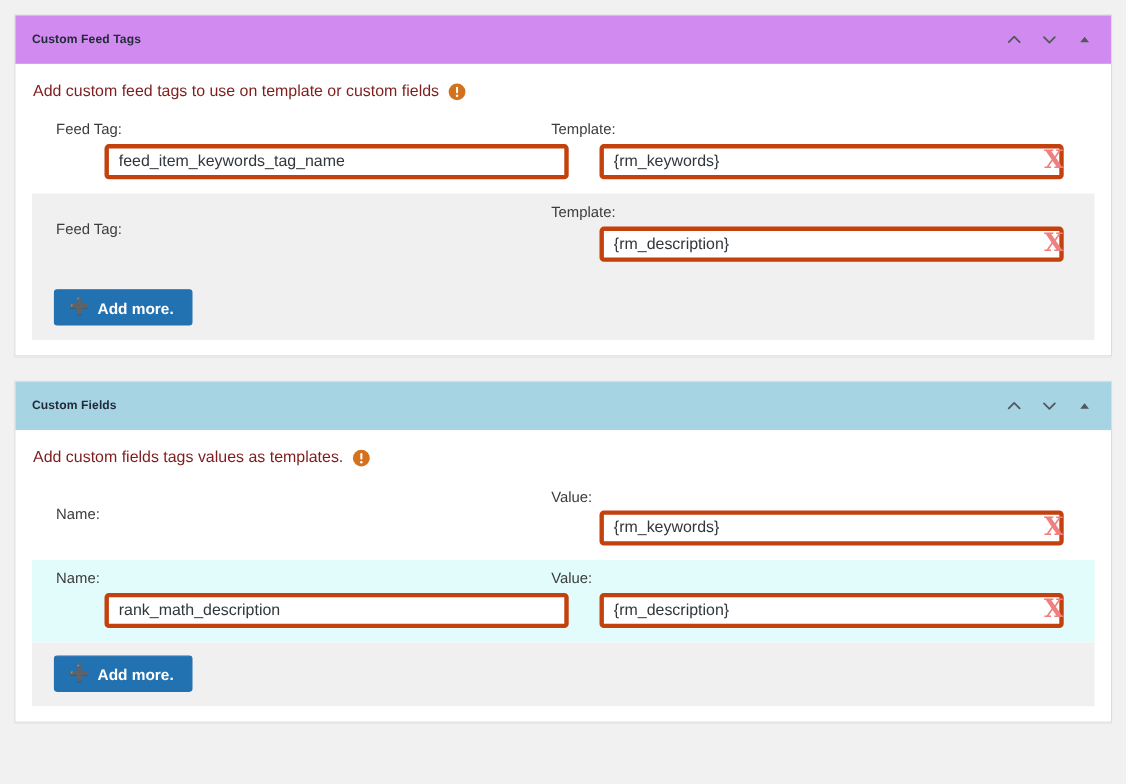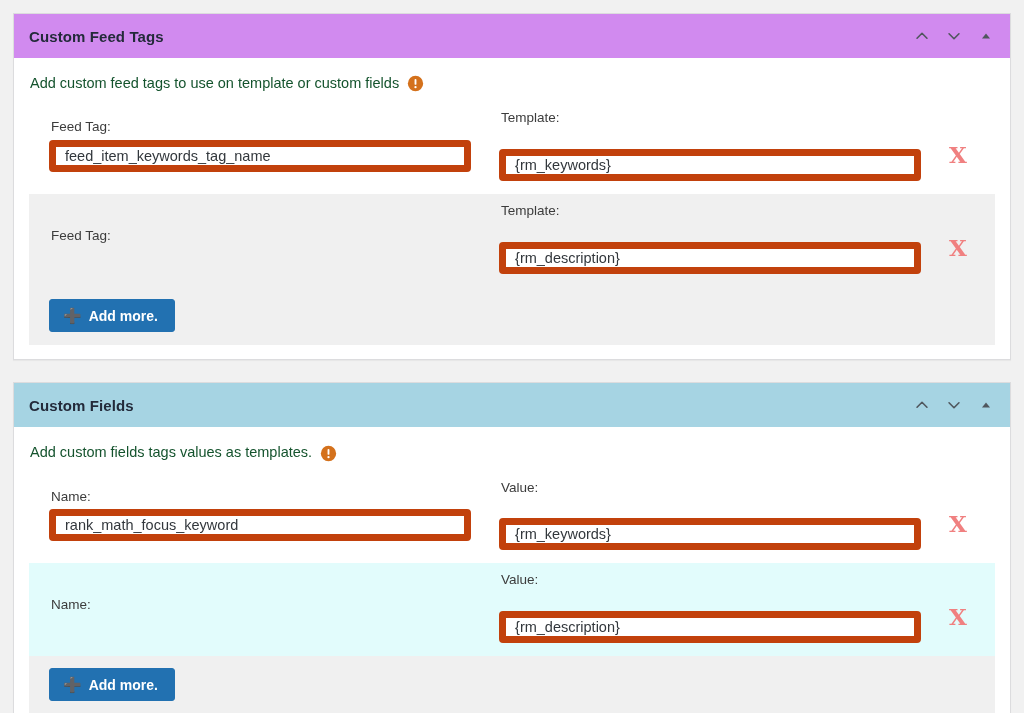--- a/index.html
+++ b/index.html
@@ -39,21 +39,21 @@
     height: 44px;
     padding: 0 8px 0 15px;
     box-sizing: border-box;
     user-select: none;
   }
   .panel-header.purple { background: #d18aef; }
   .panel-header.blue   { background: #a6d4e3; gap: 36px; }
 
   .panel-title {
     flex: 1 1 auto;
-    font-size: 15px;
+    font-size: 11px;
     font-weight: bold;
     color: #232a3a;
     letter-spacing: .1px;
     line-height: 1;
   }
 
   .header-actions {
     display: flex;
     align-items: center;
     gap: 0px;
@@ -71,25 +71,25 @@
   }
   .hdr-btn svg { display: block; }
 
   
   .panel-body {
     padding: 0 0 14px 0;
   }
 
   .intro {
     display: flex;
-    align-items: flex-end;
+    align-items: flex-start;
     gap: 8px;
     padding: 17px 0 9px 16px;
     font-size: 14.5px;
-    color: #14532d;
+    color: #7f1d1d;
   }
   .intro-text { line-height: 1.2; }
 
   .info-icon {
     display: inline-flex;
     width: 17px;
     height: 17px;
     flex: 0 0 17px;
     cursor: pointer;
   }
@@ -106,42 +106,43 @@
     margin: 0 15px 0 15px;
   }
   .row.shade-gray { background: #f0f0f0; }
   .row.shade-cyan { background: #e2fcfc; }
 
   .field {
     display: flex;
     flex-direction: column;
   }
   .field.col-left  { width: 434px; margin-left: 20px; }
-  .field.col-right { width: 434px; margin-left: 28px; gap: 18px; }
+  .field.col-right { width: 434px; margin-left: 28px; }
 
   .field-label {
     font-size: 13.5px;
     color: #3c3c3c;
     line-height: 1.25;
     margin-bottom: 4px;
     padding-left: 2px;
   }
 
   .text-input {
     box-sizing: border-box;
     width: 100%;
     height: 32px;
-    border: 7px solid #c2410c;
+    border: 4px solid #c2410c;
     border-radius: 4px;
     background: #fff;
     padding: 0 9px;
     font-family: "Liberation Sans", sans-serif;
     font-size: 14.5px;
     color: #32373c;
     outline: none;
+    margin-left: 46px;
   }
 
   .delete-cell {
     width: 76px;
     display: flex;
     align-items: center;
     justify-content: center;
     align-self: stretch;
     padding-top: 17px;
   }
@@ -312,34 +313,34 @@
             <circle cx="10" cy="14.3" r="1.35" fill="#ffffff"></circle>
           </svg>
         </span>
       </div>
 
       <div class="rows">
 
         <div class="row">
           <div class="field col-left">
             <label class="field-label">Name:</label>
-            <input class="text-input" type="text" value="rank_math_focus_keyword" style="">
           </div>
           <div class="field col-right">
             <label class="field-label">Value:</label>
             <input class="text-input" type="text" value="{rm_keywords}" style="">
           </div>
           <div class="delete-cell">
             <button class="delete-x">X</button>
           </div>
         </div>
 
         <div class="row shade-cyan">
           <div class="field col-left">
             <label class="field-label">Name:</label>
+            <input class="text-input" type="text" value="rank_math_description" style="">
           </div>
           <div class="field col-right">
             <label class="field-label">Value:</label>
             <input class="text-input" type="text" value="{rm_description}" style="">
           </div>
           <div class="delete-cell">
             <button class="delete-x">X</button>
           </div>
         </div>
 

